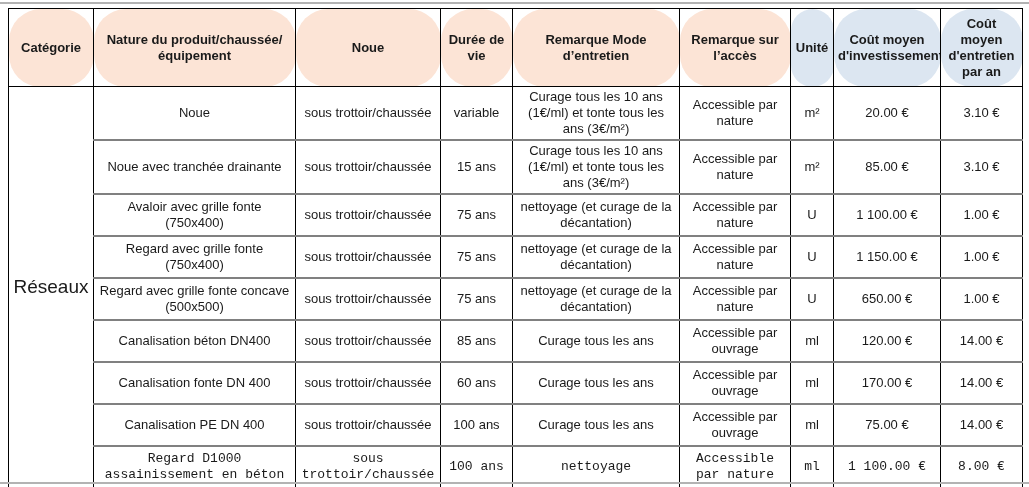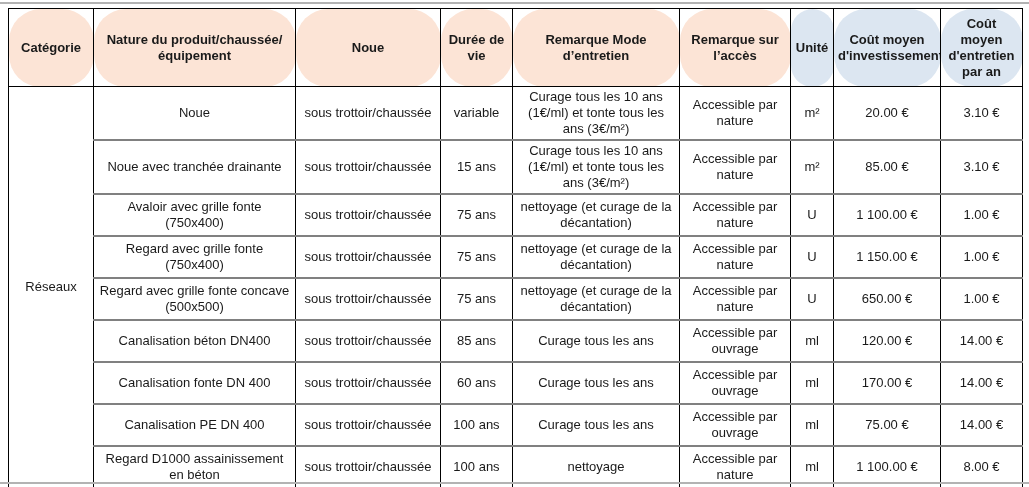--- a/index.html
+++ b/index.html
@@ -32,24 +32,24 @@
   table.cost thead th{
     background:var(--header-peach);
     font-weight:bold;
     border-bottom:1.5px solid var(--border-black);
     height:78px;
     border-radius:32px;
   }
   table.cost thead th.blue{background:var(--header-blue);}
   tr.r1,tr.r2{height:52px;}
   tr.r3,tr.r4,tr.r5,tr.r6,tr.r7,tr.r8{height:42px;padding-left:28px;}
-  tr.r10{height:41px;}
+  tr.r10{height:41px;font-family:Liberation Mono, monospace;}
   tbody tr + tr td{border-top:2px solid var(--row-separator);}
   td.category{
-    font-size:13px;
+    font-size:19px;
     border-top:none !important;
     background:#fff;
   }
 </style>
 </head>
 <body>
 
 <div class="page">
   <div class="hairline top"></div>
 

